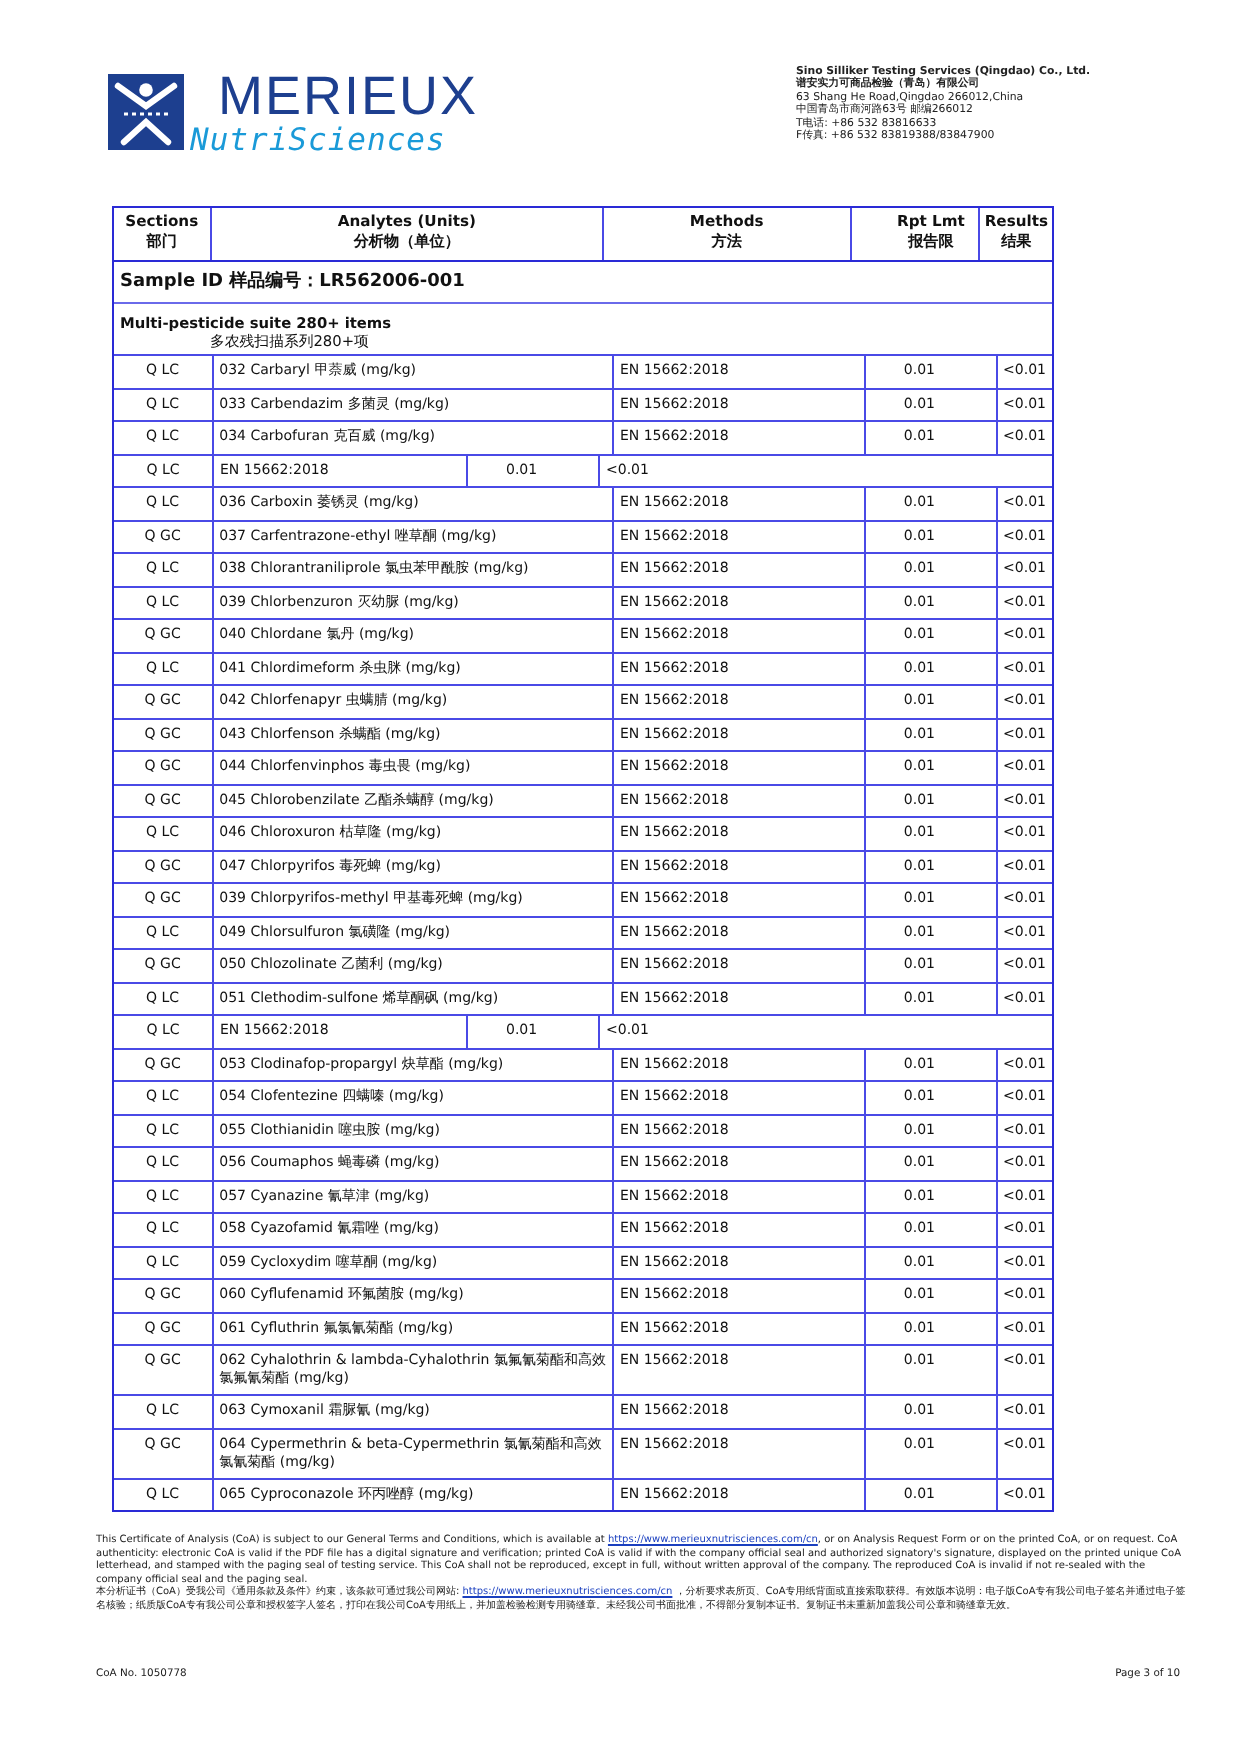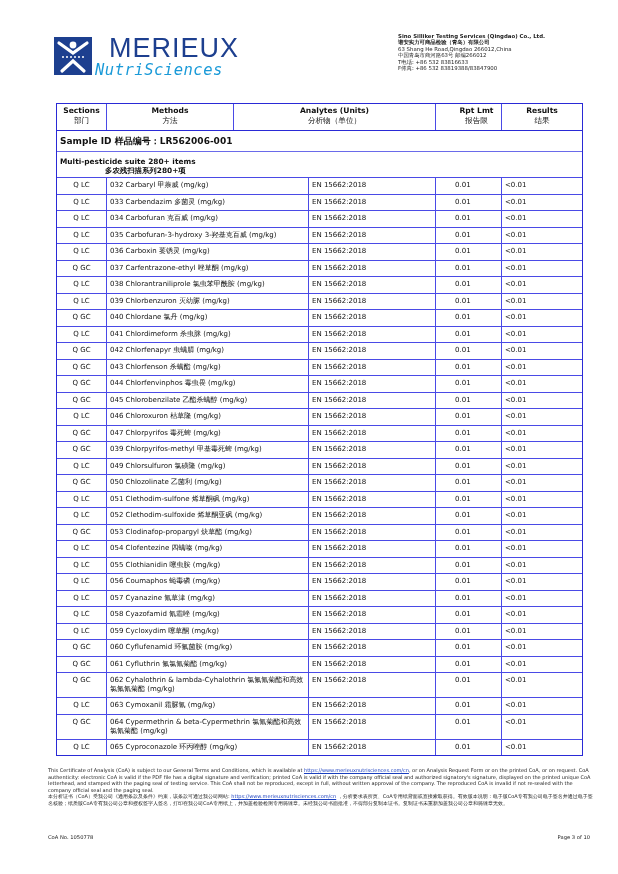--- a/index.html
+++ b/index.html
@@ -12,38 +12,38 @@
   .logo-mark svg { position: absolute; left: 0; top: 0; }
   .logo-text { margin-left: 3px; display: flex; flex-direction: column; line-height: 1; }
   .logo-merieux { font-family: "Liberation Sans", sans-serif; font-size: 27px; color: #1d3f8f; letter-spacing: 1px; font-weight: normal; margin-left: 14px; }
   .logo-nutri { font-family: "DejaVu Sans Mono", monospace; font-size: 15.5px; color: #1a9ad8; margin-top: 1px; letter-spacing: 0.5px; font-style: italic; }
 
   .company { position: absolute; left: 398px; top: 33px; font-size: 5.4px; line-height: 6.4px; color: #222; }
   .company .name { font-weight: bold; }
   .company .cn-name { font-weight: bold; }
 
   
-  .tbl { position: absolute; left: 56px; top: 103px; width: 527px; border: 1.5px solid #2a2ad6; box-sizing: border-box; }
+  .tbl { position: absolute; left: 56px; top: 103px; width: 471px; border: 1.5px solid #2a2ad6; box-sizing: border-box; }
   .tr { display: flex; border-bottom: 1px solid #4a4ae6; box-sizing: border-box; }
   .tr:last-child { border-bottom: none; }
   .td { box-sizing: border-box; border-right: 1px solid #4a4ae6; font-size: 7px; padding: 3px 3px; line-height: 9px; }
   .td:last-child { border-right: none; }
   .c1 { width: 50px; text-align: center; }
   .c2 { width: 202px; }
   .c3 { width: 127px; }
   .c4 { width: 50px; margin-left: 16px; }
   .c5 { flex: 1; }
 
   .thead .td { text-align: center; font-weight: bold; font-size: 7.6px; line-height: 10px; padding: 2px 2px 3px 2px; height: 26px; }
-  .thead .td .cn { font-weight: normal; }
+  .thead .td .cn { font-weight: bold; }
   .thead { border-bottom: 1.5px solid #2a2ad6; }
 
   .sample-row { font-size: 9px; font-weight: bold; padding: 5px 3px 4px 3px; border-bottom: 1.5px solid #6a6aea; line-height: 11px; }
   .suite-row { font-size: 7.4px; font-weight: bold; padding: 5px 3px 2px 3px; line-height: 9px; border-bottom: 1px solid #4a4ae6; }
-  .suite-row .cn { font-weight: bold; padding-left: 45px; }
+  .suite-row .cn { font-weight: normal; padding-left: 45px; }
 
   .data .td { min-height: 15.5px; padding-top: 3px; padding-bottom: 3px; }
   .data.tall .td { min-height: 24px; }
 
   
   .disclaimer { position: absolute; left: 48px; top: 767px; width: 546px; font-size: 5px; line-height: 6.6px; color: #222; }
   .disclaimer a { color: #1a3fbf; text-decoration: underline; }
   .coa-no { position: absolute; left: 48px; top: 834px; font-size: 5.2px; color: #222; }
   .page-no { position: absolute; right: 28px; top: 834px; font-size: 5.2px; color: #222; }
 </style>
@@ -73,28 +73,28 @@
   <div>T电话: +86 532 83816633</div>
   <div>F传真: +86 532 83819388/83847900</div>
 </div>
 
 <div class="tbl">
   <div class="tr thead">
     <div class="td c1">
       <div>Sections</div>
       <div class="cn">部门</div>
     </div>
+    <div class="td c2">
+      <div>Analytes (Units)</div>
+      <div class="cn">分析物（单位）</div>
+    </div>
     <div class="td c3">
       <div>Methods</div>
       <div class="cn">方法</div>
     </div>
-    <div class="td c2">
-      <div>Analytes (Units)</div>
-      <div class="cn">分析物（单位）</div>
-    </div>
     <div class="td c4">
       <div>Rpt Lmt</div>
       <div class="cn">报告限</div>
     </div>
     <div class="td c5">
       <div>Results</div>
       <div class="cn">结果</div>
     </div>
   </div>
 
@@ -122,21 +122,20 @@
       </div>
       <div class="tr data">
         <div class="td c1">Q LC</div>
         <div class="td c2">034 Carbofuran 克百威 (mg/kg)</div>
         <div class="td c3">EN 15662:2018</div>
         <div class="td c4">0.01</div>
         <div class="td c5">&lt;0.01</div>
       </div>
       <div class="tr data">
         <div class="td c1">Q LC</div>
-        <div class="td c2">035 Carbofuran-3-hydroxy 3-羟基克百威 (mg/kg)</div>
         <div class="td c3">EN 15662:2018</div>
         <div class="td c4">0.01</div>
         <div class="td c5">&lt;0.01</div>
       </div>
       <div class="tr data">
         <div class="td c1">Q LC</div>
         <div class="td c2">036 Carboxin 萎锈灵 (mg/kg)</div>
         <div class="td c3">EN 15662:2018</div>
         <div class="td c4">0.01</div>
         <div class="td c5">&lt;0.01</div>
@@ -241,21 +240,20 @@
       </div>
       <div class="tr data">
         <div class="td c1">Q LC</div>
         <div class="td c2">051 Clethodim-sulfone 烯草酮砜 (mg/kg)</div>
         <div class="td c3">EN 15662:2018</div>
         <div class="td c4">0.01</div>
         <div class="td c5">&lt;0.01</div>
       </div>
       <div class="tr data">
         <div class="td c1">Q LC</div>
-        <div class="td c2">052 Clethodim-sulfoxide 烯草酮亚砜 (mg/kg)</div>
         <div class="td c3">EN 15662:2018</div>
         <div class="td c4">0.01</div>
         <div class="td c5">&lt;0.01</div>
       </div>
       <div class="tr data">
         <div class="td c1">Q GC</div>
         <div class="td c2">053 Clodinafop-propargyl 炔草酯 (mg/kg)</div>
         <div class="td c3">EN 15662:2018</div>
         <div class="td c4">0.01</div>
         <div class="td c5">&lt;0.01</div>

